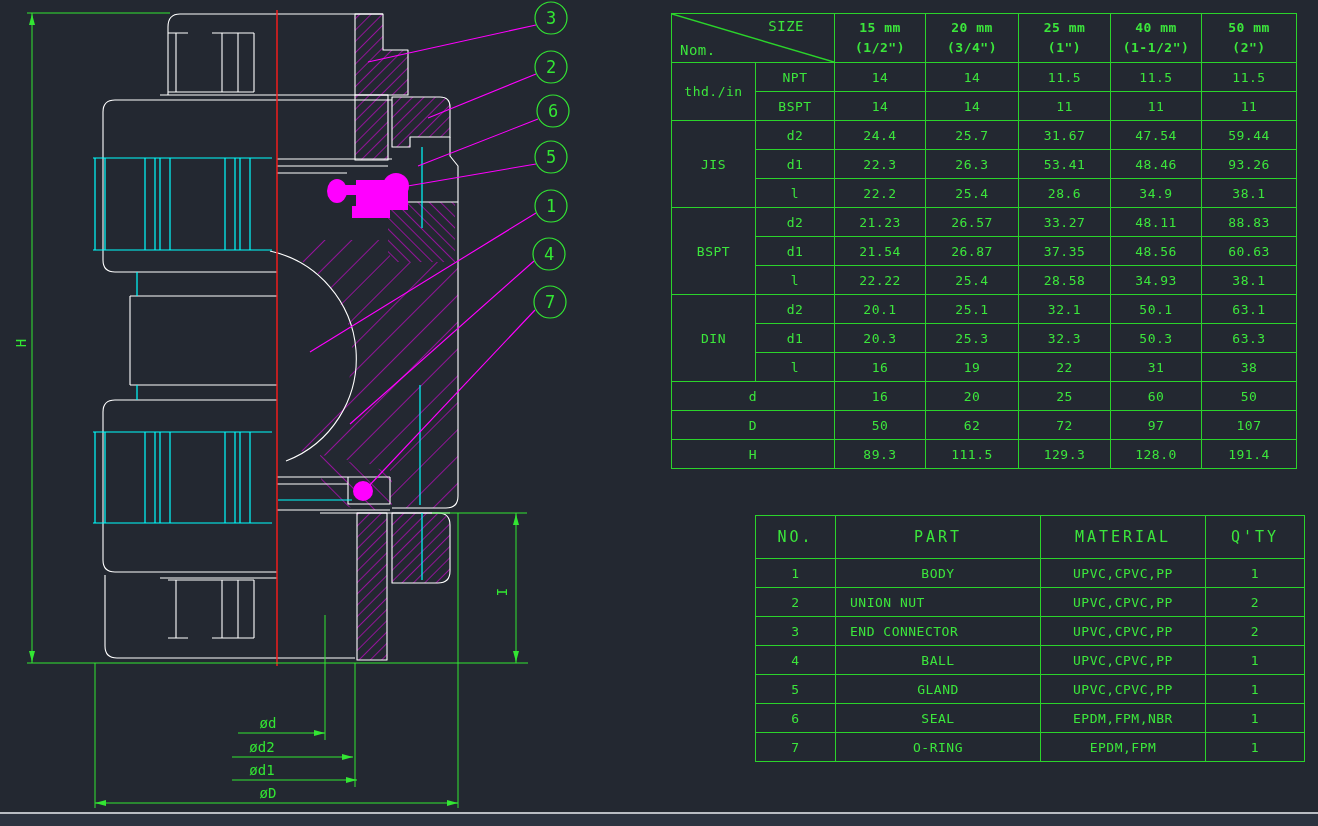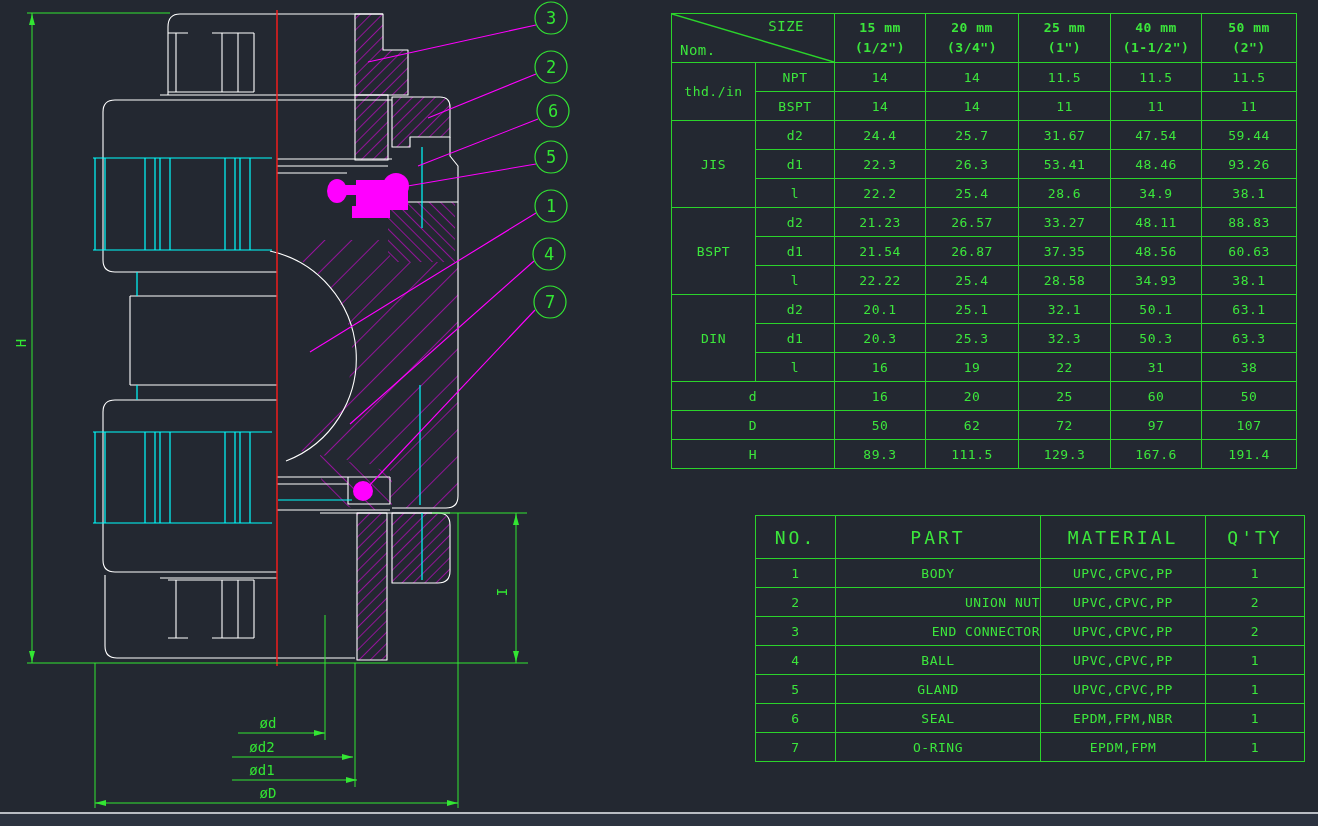--- a/index.html
+++ b/index.html
@@ -21,22 +21,22 @@
   #size-table tr{height:29px;}
   #size-table tr.hrow{height:49px;}
   #size-table .hcell div{line-height:1.55;font-weight:bold;}
   .corner{position:relative;}
   .corner .c-top{position:absolute;top:4px;right:30px;font-size:14px;}
   .corner .c-bot{position:absolute;bottom:4px;left:8px;font-size:14px;}
   .corner svg{position:absolute;left:0;top:0;width:100%;height:100%;}
   #parts-table{left:755px;top:515px;width:549px;}
   #parts-table tr{height:29px;}
   #parts-table tr.hrow{height:43px;}
-  #parts-table tr.hrow td{font-size:18px;letter-spacing:3px;}
-  #parts-table td.pleft{text-align:right;padding-left:14px;}
+  #parts-table tr.hrow td{font-size:15px;letter-spacing:3px;}
+  #parts-table td.pleft{text-align:left;padding-left:14px;}
   #statusbar{
     position:absolute;left:0;top:812px;width:1318px;height:14px;
     background:#2c3340;border-top:2px solid #b9bdc4;
   }
   #drawing{position:absolute;left:0;top:0;}
 </style>
 </head>
 <body>
 
 <svg id="drawing" width="1318" height="826" viewBox="0 0 1318 826">
@@ -347,21 +347,21 @@
     <td>62</td>
     <td>72</td>
     <td>97</td>
     <td>107</td>
   </tr>
   <tr>
     <td colspan="2">H</td>
     <td>89.3</td>
     <td>111.5</td>
     <td>129.3</td>
-    <td>167.6</td>
+    <td>128.0</td>
     <td>191.4</td>
   </tr>
 </tbody>
   </table>
 
 <table id="parts-table" class="cad-table">
   <colgroup>
     <col style="width:80px">
       <col style="width:205px">
       <col style="width:165px">

